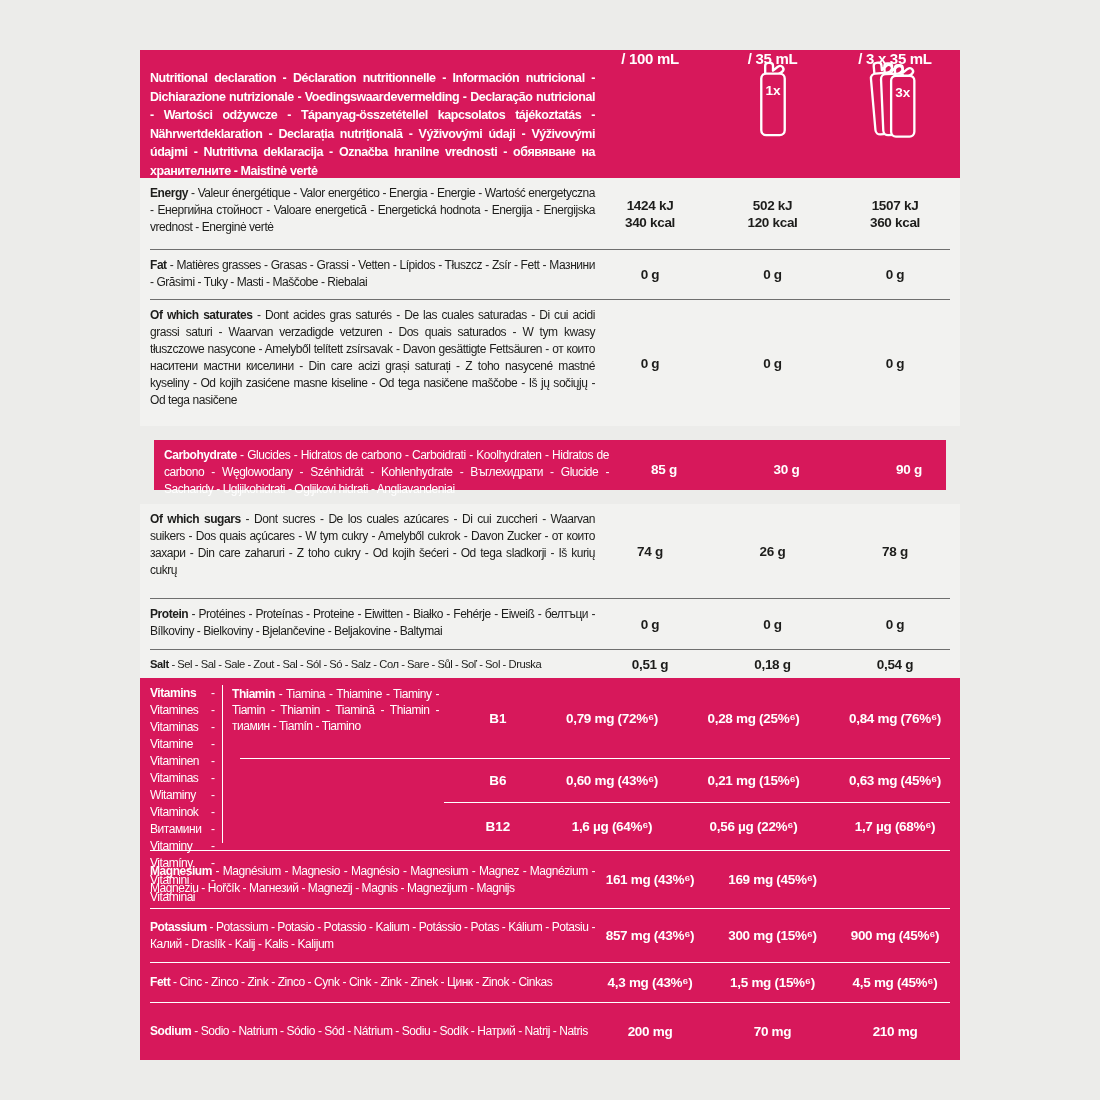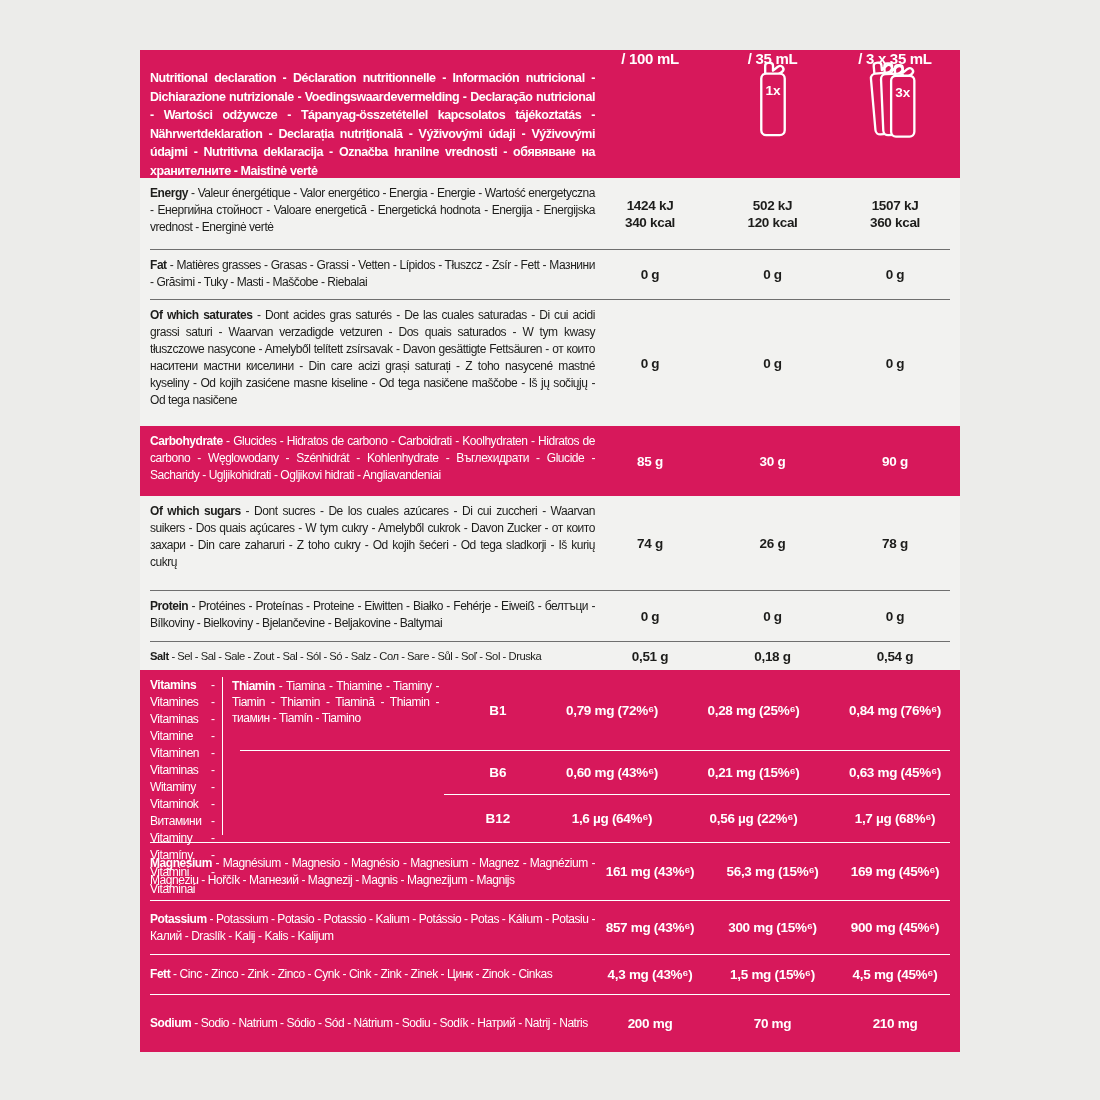--- a/index.html
+++ b/index.html
@@ -34,21 +34,21 @@
        font-weight:700;font-size:13.5px;line-height:17px;letter-spacing:-0.3px;color:var(--text);}
   .r-energy{height:71px;}
   .r-fat{height:50px;}
   .r-sat{height:127px;}
   .r-sugars{height:94px;}
   .r-protein{height:51px;}
   .r-salt{height:29px;}
   .r-salt .lbl{padding-top:0;align-self:center;font-size:11.2px;white-space:nowrap;text-align:left;}
 
   
-  .prow{background:var(--pink);margin:0;padding:0 10px;height:70px;}
+  .prow{background:var(--pink);margin:14px;padding:0 10px;height:50px;}
   .prow .lbl,.prow .val{color:#fff;}
 
   
   .psec{background:var(--pink);color:#fff;}
   .vblock{display:flex;margin:0 10px;height:172px;}
   .vlabel{width:140px;font-size:12px;line-height:17px;letter-spacing:-0.45px;text-align:justify;padding-top:7px;color:#fff;}
   .vlabel .term{font-weight:700;}
   .vdivider{width:1px;background:#fff;margin:7px 0 7px 7px;}
   .vright{flex:1;margin-left:10px;display:flex;flex-direction:column;}
   .vrow{display:grid;grid-template-columns:207px 80px 110px 135px 110px;position:relative;gap:19px;}
@@ -198,21 +198,20 @@
           <div class="val">1,6 µg (64%⁶)</div>
           <div class="val">0,56 µg (22%⁶)</div>
           <div class="val">1,7 µg (68%⁶)</div>
         </div>
       </div>
     </div>
 
     <div class="row mrow m-mag">
       <div class="lbl"><span class="term">Magnesium</span><span> - Magnésium - Magnesio - Magnésio - Magnesium - Magnez - Magnézium - Magneziu - Hořčík - Магнезий - Magnezij - Magnis - Magnezijum - Magnijs</span></div>
       <div class="val">161 mg (43%⁶)</div>
-      <div class="val">56,3 mg (15%⁶)</div>
       <div class="val">169 mg (45%⁶)</div>
     </div>
 
     <div class="row mrow m-pot">
       <div class="lbl"><span class="term">Potassium</span><span> - Potassium - Potasio - Potassio - Kalium - Potássio - Potas - Kálium - Potasiu - Калий - Draslík - Kalij - Kalis - Kalijum</span></div>
       <div class="val">857 mg (43%⁶)</div>
       <div class="val">300 mg (15%⁶)</div>
       <div class="val">900 mg (45%⁶)</div>
     </div>
 

